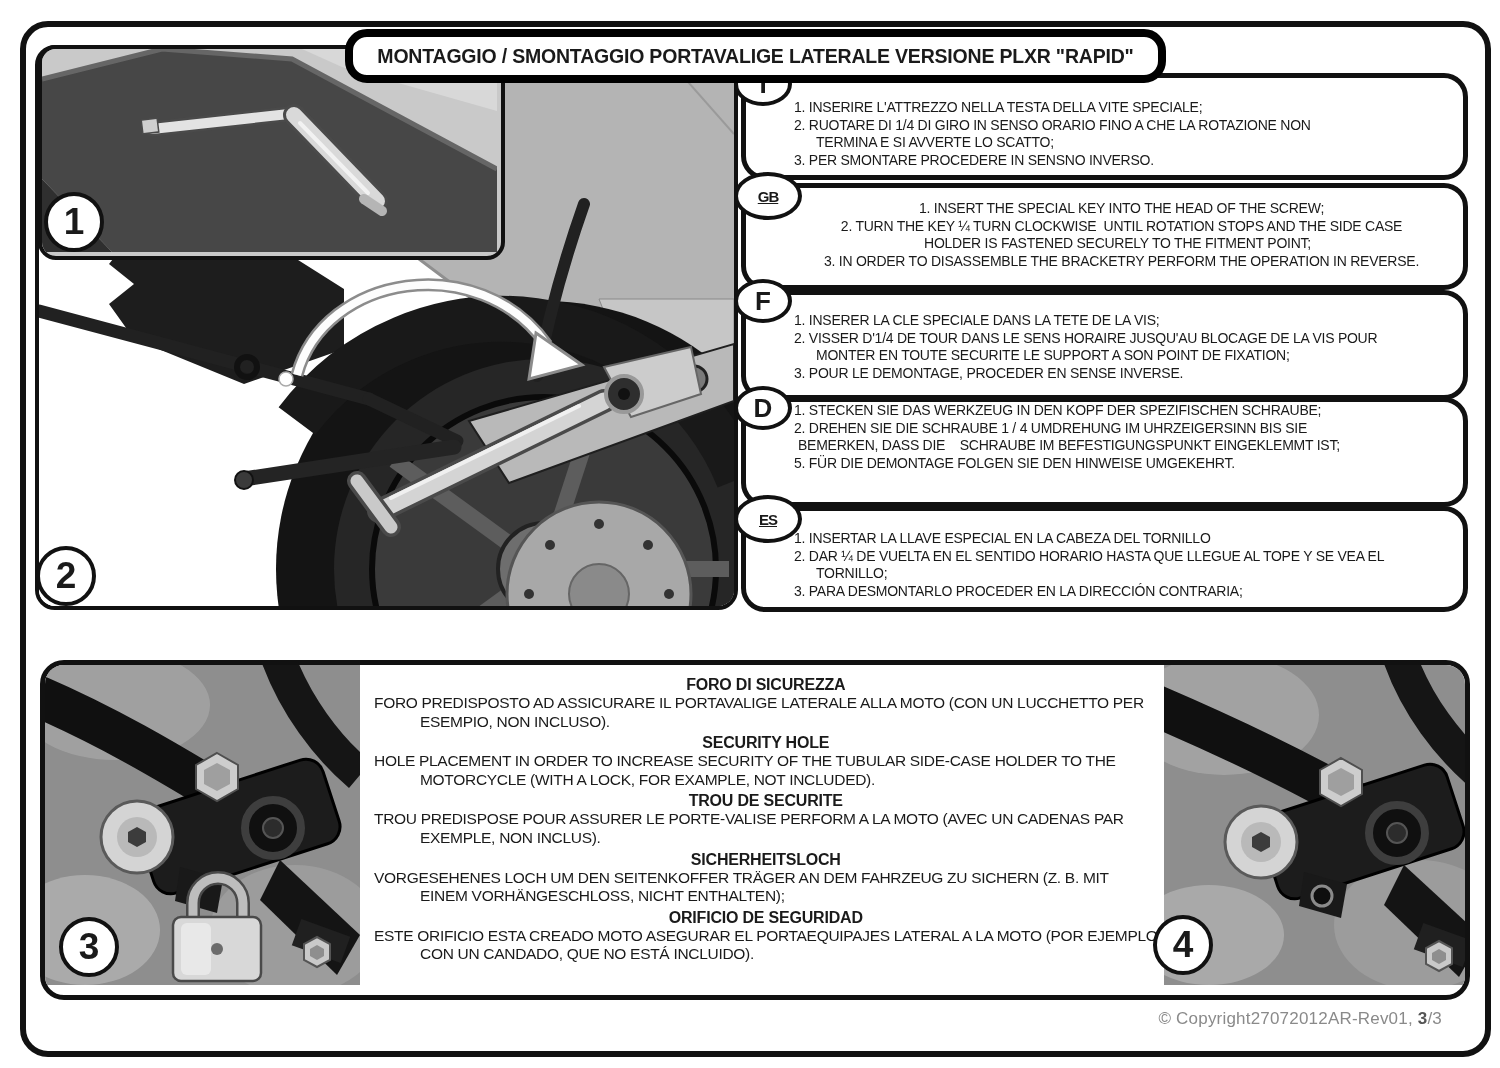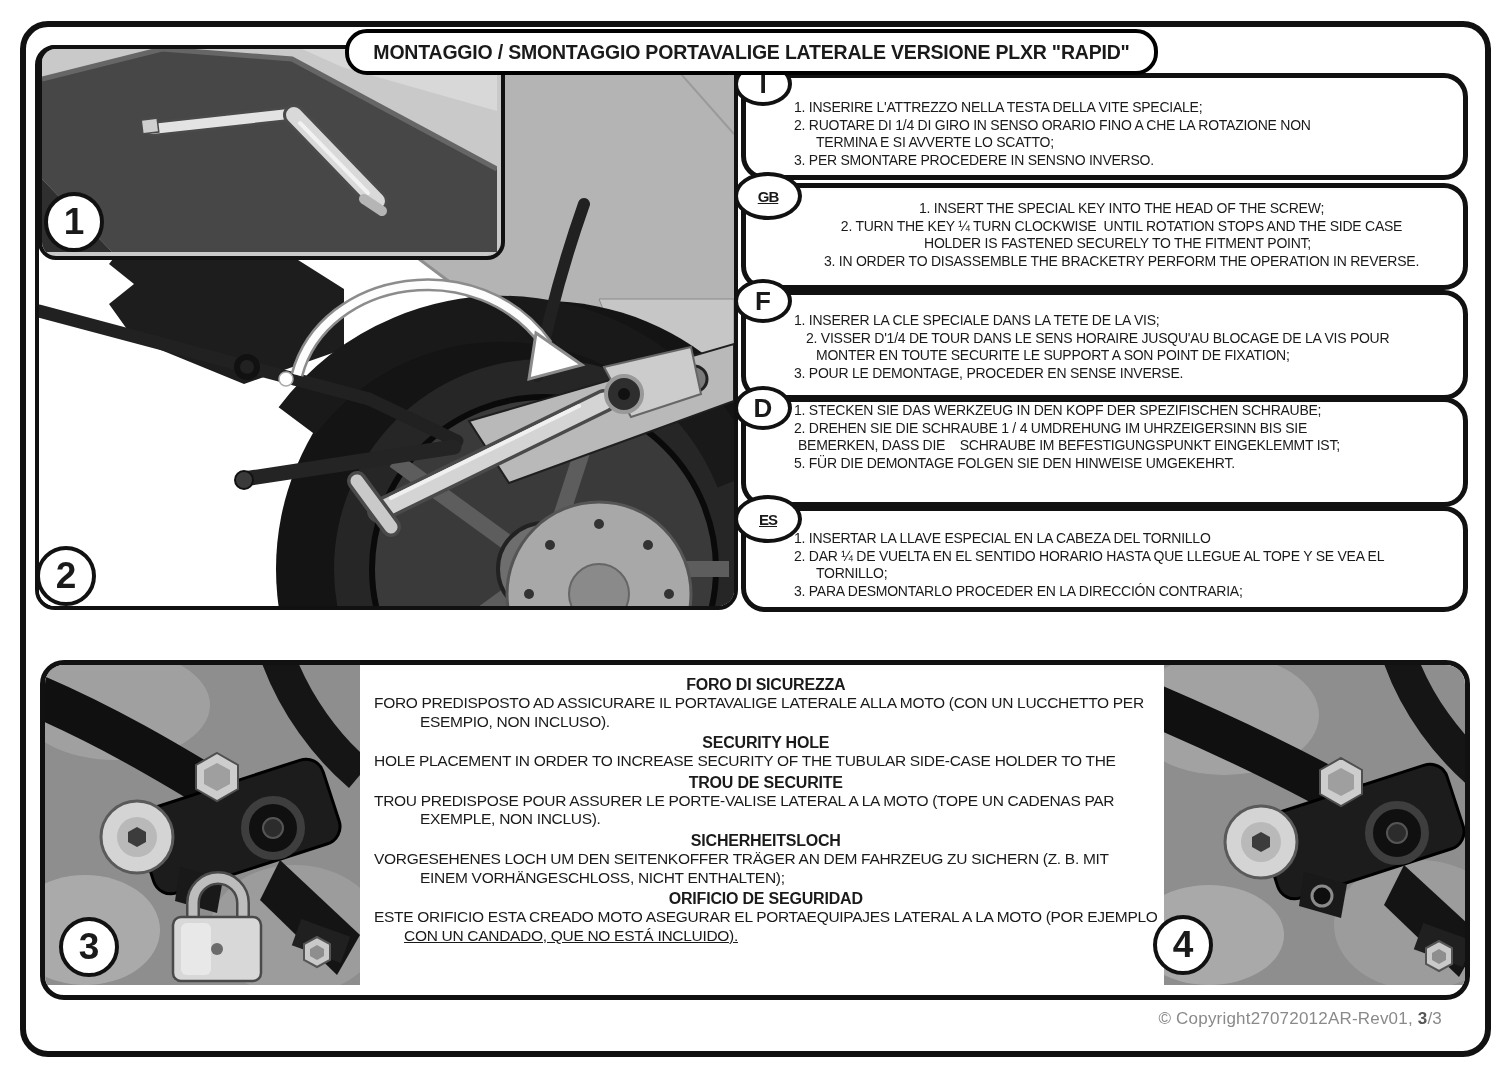--- a/index.html
+++ b/index.html
@@ -3,21 +3,21 @@
 <meta charset="utf-8">
 <style>
   html,body{margin:0;padding:0;background:#ffffff;}
   .stage{position:relative;width:1500px;height:1068px;background:#ffffff;overflow:hidden;
          font-family:"Liberation Sans","DejaVu Sans",sans-serif;color:#1a1a1a;}
   
   .page-border{position:absolute;left:20px;top:21px;width:1459px;height:1024px;
                border:6px solid #111;border-radius:28px;background:transparent;}
   
   .banner{position:absolute;left:345px;top:29px;width:805px;height:38px;background:#fff;
-          border:4px solid #000000;border-radius:22px;display:flex;align-items:center;justify-content:center;
+          border:8px solid #000000;border-radius:22px;display:flex;align-items:center;justify-content:center;
           z-index:30;}
   .banner span{font-weight:bold;font-size:19.5px;letter-spacing:-0.2px;white-space:nowrap;}
   
   .panel2{position:absolute;left:35px;top:45px;width:695px;height:557px;border:4px solid #111;
           border-radius:20px;overflow:hidden;background:#fff;z-index:5;}
   .panel1{position:absolute;left:38px;top:45px;width:459px;height:207px;border:4px solid #111;
           border-radius:18px;overflow:hidden;background:#c9c9c9;z-index:12;}
   .callout{position:absolute;width:52px;height:52px;border-radius:50%;background:#fff;border:4px solid #111;
            display:flex;align-items:center;justify-content:center;font-weight:bold;font-size:37px;z-index:20;}
   
@@ -166,21 +166,21 @@
         <div class="iline" style="margin-left: 0px;">3. IN ORDER TO DISASSEMBLE THE BRACKETRY PERFORM THE OPERATION IN REVERSE.</div>
       </div>
   </div>
 
   <div class="lang-box" style="top:290px;height:100px;">
     <div class="badge small">
       <span>F</span>
     </div>
     <div class="ilines" style="padding-top:17px;">
         <div class="iline" style="margin-left: 0px;">1. INSERER LA CLE SPECIALE DANS LA TETE DE LA VIS;</div>
-        <div class="iline" style="margin-left: 12px;">2. VISSER D'1/4 DE TOUR DANS LE SENS HORAIRE JUSQU'AU BLOCAGE DE LA VIS POUR</div>
+        <div class="iline" style="margin-left: 0px;">2. VISSER D'1/4 DE TOUR DANS LE SENS HORAIRE JUSQU'AU BLOCAGE DE LA VIS POUR</div>
         <div class="iline" style="margin-left: 22px;">MONTER EN TOUTE SECURITE LE SUPPORT A SON POINT DE FIXATION;</div>
         <div class="iline" style="margin-left: 0px;">3. POUR LE DEMONTAGE, PROCEDER EN SENSE INVERSE.</div>
       </div>
   </div>
 
   <div class="lang-box" style="top:397px;height:100px;">
     <div class="badge small">
       <span>D</span>
     </div>
     <div class="ilines" style="">
@@ -235,29 +235,30 @@
         <circle cx="172" cy="284" r="6" fill="#6b6b6b"></circle>
       </svg>
     </div>
 
     <div class="center">
         <div class="sec-h">FORO DI SICUREZZA</div>
         <div class="sec-line" style="margin-left: 0px;">FORO PREDISPOSTO AD ASSICURARE IL PORTAVALIGE LATERALE ALLA MOTO (CON UN LUCCHETTO PER</div>
         <div class="sec-line" style="margin-left: 46px;">ESEMPIO, NON INCLUSO).</div>
         <div class="sec-h">SECURITY HOLE</div>
         <div class="sec-line" style="margin-left: 0px;">HOLE PLACEMENT IN ORDER TO INCREASE SECURITY OF THE TUBULAR SIDE-CASE HOLDER TO THE</div>
+        <div class="sec-line" style="margin-left: 46px;">MOTORCYCLE (WITH A LOCK, FOR EXAMPLE, NOT INCLUDED).</div>
         <div class="sec-h">TROU DE SECURITE</div>
-        <div class="sec-line" style="margin-left: 0px;">TROU PREDISPOSE POUR ASSURER LE PORTE-VALISE LATERAL A LA MOTO (TOPE UN CADENAS PAR</div>
+        <div class="sec-line" style="margin-left: 0px;">TROU PREDISPOSE POUR ASSURER LE PORTE-VALISE PERFORM A LA MOTO (AVEC UN CADENAS PAR</div>
         <div class="sec-line" style="margin-left: 46px;">EXEMPLE, NON INCLUS).</div>
         <div class="sec-h">SICHERHEITSLOCH</div>
         <div class="sec-line" style="margin-left: 0px;">VORGESEHENES LOCH UM DEN SEITENKOFFER TRÄGER AN DEM FAHRZEUG ZU SICHERN (Z. B. MIT</div>
         <div class="sec-line" style="margin-left: 46px;">EINEM VORHÄNGESCHLOSS, NICHT ENTHALTEN);</div>
         <div class="sec-h">ORIFICIO DE SEGURIDAD</div>
         <div class="sec-line" style="margin-left: 0px;">ESTE ORIFICIO ESTA CREADO MOTO ASEGURAR EL PORTAEQUIPAJES LATERAL A LA MOTO (POR EJEMPLO</div>
-        <div class="sec-line" style="margin-left: 30px; text-decoration: underline;">CON UN CANDADO, QUE NO ESTÁ INCLUIDO).</div>
+        <div class="sec-line" style="margin-left: 46px;">CON UN CANDADO, QUE NO ESTÁ INCLUIDO).</div>
       </div>
 
     <div class="photo-r">
       <svg width="318" height="320" viewBox="0 0 318 320">
         <rect x="0" y="0" width="318" height="320" fill="#8e8e8e"></rect>
         <ellipse cx="60" cy="50" rx="95" ry="60" fill="#a8a8a8" opacity="0.8"></ellipse>
         <ellipse cx="255" cy="260" rx="85" ry="65" fill="#9c9c9c"></ellipse>
         <ellipse cx="45" cy="270" rx="75" ry="50" fill="#b0b0b0" opacity="0.8"></ellipse>
         <path d="M -10 40 C 60 70 125 100 195 140" fill="none" stroke="#101010" stroke-width="42" stroke-linecap="round"></path>
         <path d="M 235 -10 C 252 40 285 82 318 110" fill="none" stroke="#151515" stroke-width="34"></path>

